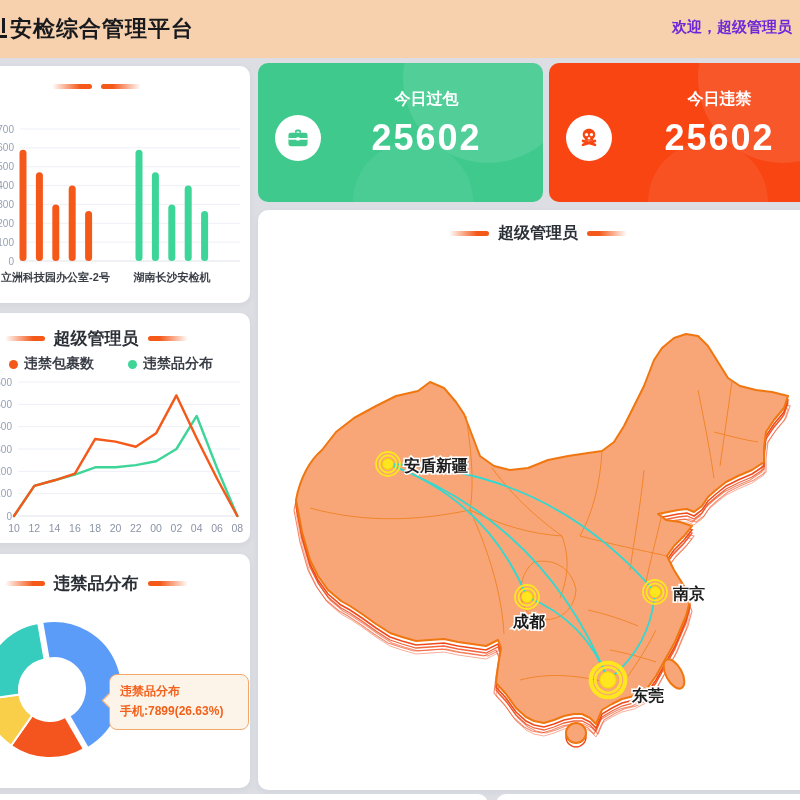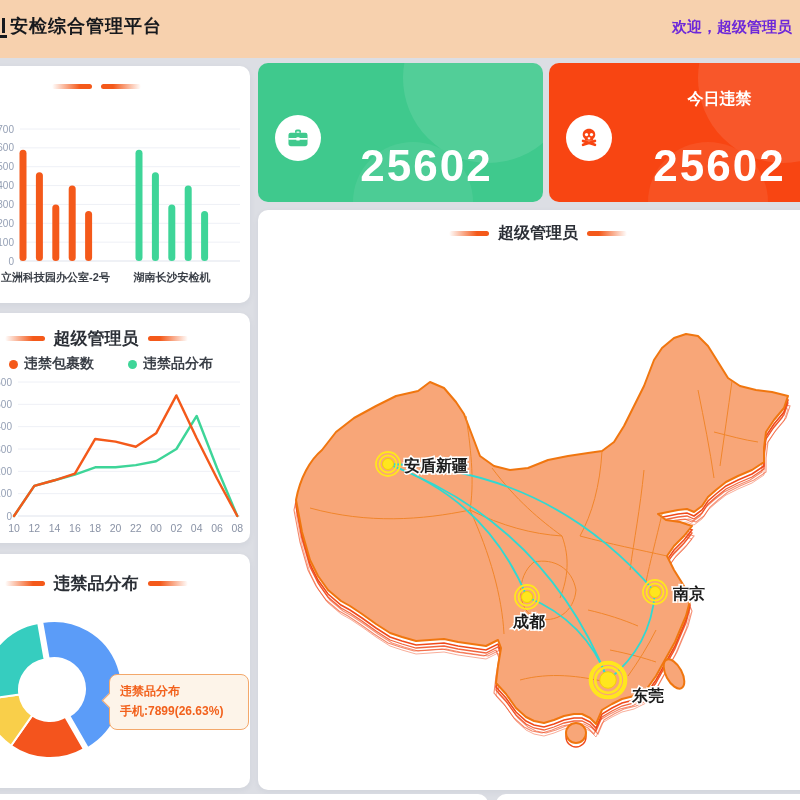--- a/index.html
+++ b/index.html
@@ -1,20 +1,20 @@
 <!DOCTYPE html>
 <html><head>
 <meta charset="utf-8">
 <style>
   html,body{margin:0;padding:0;background:#dcdee4;}
   .stage{position:relative;width:800px;height:800px;overflow:hidden;background:#dcdee4;
          font-family:"Liberation Sans","DejaVu Sans",sans-serif;}
   
   .header{position:absolute;left:0;top:0;width:800px;height:58px;background:#f7d1ae;}
-  .header-title{position:absolute;left:10px;top:14px;font-size:18px;font-weight:bold;color:#17191d;letter-spacing:1px;}
+  .header-title{position:absolute;left:10px;top:14px;font-size:22px;font-weight:bold;color:#17191d;letter-spacing:1px;}
   .title-frag{position:absolute;left:-2px;top:18px;width:9px;height:22px;}
   .title-frag i{position:absolute;background:#17191d;}
   .title-frag .f1{left:4px;top:0;width:3px;height:15px;}
   .title-frag .f2{left:0;top:17px;width:9px;height:3px;}
   .welcome{position:absolute;right:8px;top:18px;font-size:15px;font-weight:bold;color:#6d28d9;}
   
   .panel{position:absolute;background:#ffffff;border-radius:10px;box-shadow:0 2px 6px rgba(40,52,90,.06);}
   #panel-top10{left:-58px;top:66px;width:308px;height:237px;}
   #panel-curve{left:-58px;top:313px;width:308px;height:230px;}
   #panel-dist{left:-58px;top:554px;width:308px;height:234px;}
@@ -34,21 +34,21 @@
   #card-passed{left:258px;width:285px;}
   #card-forbidden{left:549px;width:289px;}
   .card .bub{position:absolute;border-radius:50%;background:rgba(255,255,255,.10);}
   .card .bub1{width:170px;height:170px;right:-30px;top:-70px;}
   .card .bub2{width:120px;height:120px;right:70px;bottom:-60px;background:rgba(255,255,255,.07);}
   .card-icon-wrap{position:absolute;left:17px;top:52px;width:46px;height:46px;border-radius:50%;
                   background:#fff;display:flex;align-items:center;justify-content:center;}
   .card-label{position:absolute;left:60px;right:8px;top:26px;text-align:center;
               font-size:16px;font-weight:bold;color:#ffffff;}
   .card-value{position:absolute;left:60px;right:8px;top:54px;text-align:center;
-              font-size:44px;font-weight:800;color:#ffffff;letter-spacing:2px;margin-top:24px;}
+              font-size:36px;font-weight:800;color:#ffffff;letter-spacing:2px;}
   
   .tooltip{position:absolute;left:167px;top:120px;width:118px;background:#fdf4e9;border:1px solid #f3a86b;
            border-radius:8px;padding:7px 10px;color:#f2611c;font-weight:bold;font-size:12px;line-height:1.65;z-index:5;}
   .tooltip .arrow{position:absolute;left:-6px;top:20px;width:10px;height:10px;background:#fdf4e9;
                   border-left:1px solid #f3a86b;border-bottom:1px solid #f3a86b;transform:rotate(45deg);}
   
   .foot{position:absolute;top:794px;height:10px;background:#ffffff;border-radius:10px 10px 0 0;}
   #foot-l{left:-58px;width:546px;}
   #foot-r{left:496px;width:340px;}
   text{font-family:"Liberation Sans","DejaVu Sans",sans-serif;}
@@ -71,20 +71,21 @@
     <div class="bub bub1"></div>
     <div class="bub bub2"></div>
     <div class="card-icon-wrap">
       <svg width="26" height="26" viewBox="0 0 24 24">
         <path fill="#3fc98d" d="M9.2 7.2V6a1.8 1.8 0 0 1 1.8-1.8h2A1.8 1.8 0 0 1 14.8 6v1.2h-1.6V6.1h-2.4v1.1z"></path>
         <rect x="3.2" y="7.2" width="17.6" height="12.4" rx="2" fill="#3fc98d"></rect>
         <rect x="3.2" y="12" width="17.6" height="1.6" fill="#ffffff"></rect>
         <rect x="10.4" y="11.2" width="3.2" height="3.2" rx="0.8" fill="#ffffff"></rect>
       </svg>
     </div>
+    <div class="card-label">今日过包</div>
     <div class="card-value">25602</div>
   </div>
 
   <div class="card" id="card-forbidden" style="background:#f84512;">
     <div class="bub bub1"></div>
     <div class="bub bub2"></div>
     <div class="card-icon-wrap">
       <svg width="26" height="26" viewBox="0 0 24 24">
         <g fill="#f84512">
           <path d="M12 3.5c-3.3 0-5.8 2.3-5.8 5.4 0 1.6.8 2.9 1.9 3.8v1.9h7.8v-1.9c1.1-.9 1.9-2.2 1.9-3.8 0-3.1-2.5-5.4-5.8-5.4z"></path>

